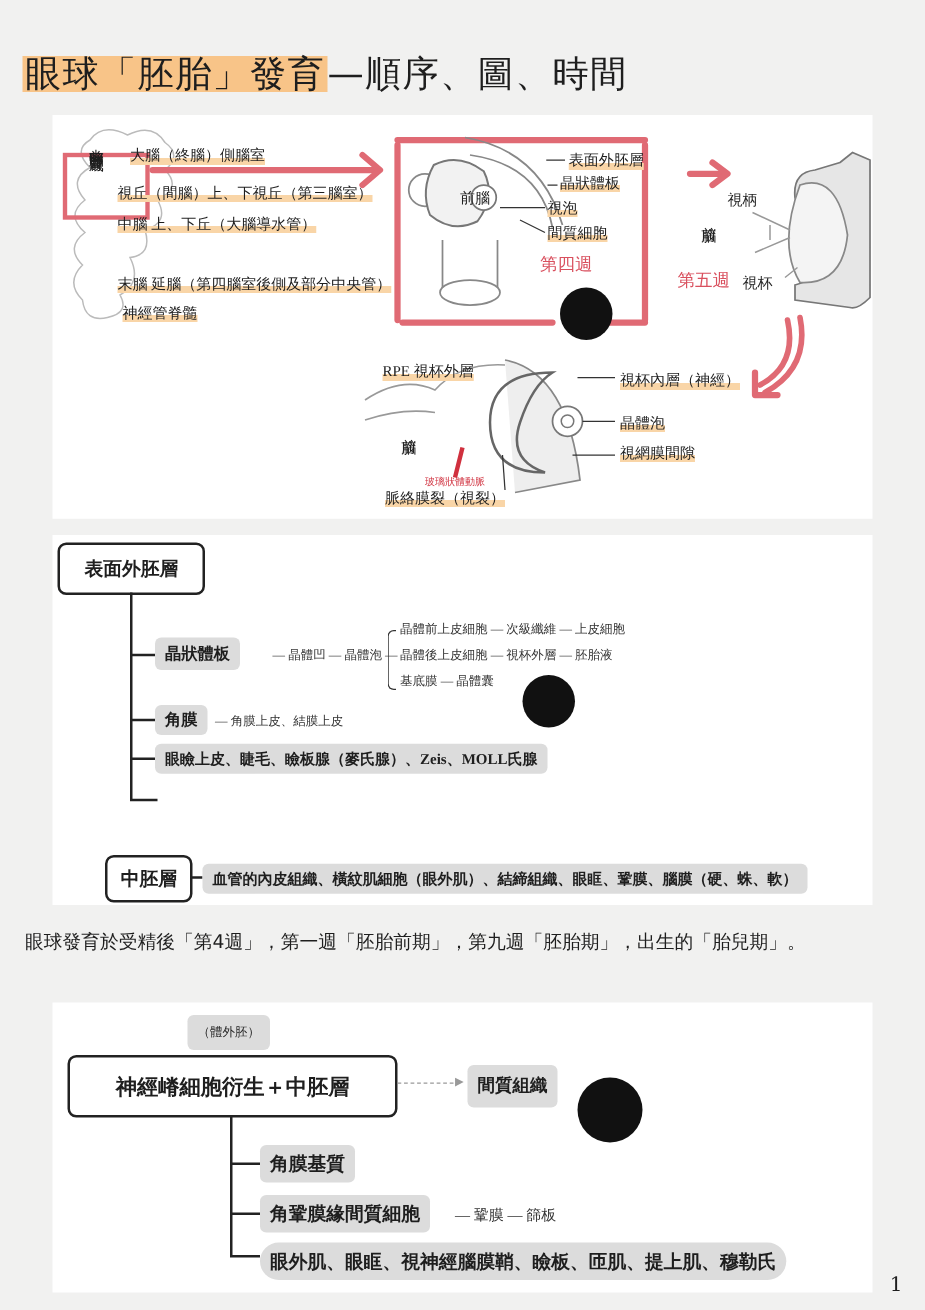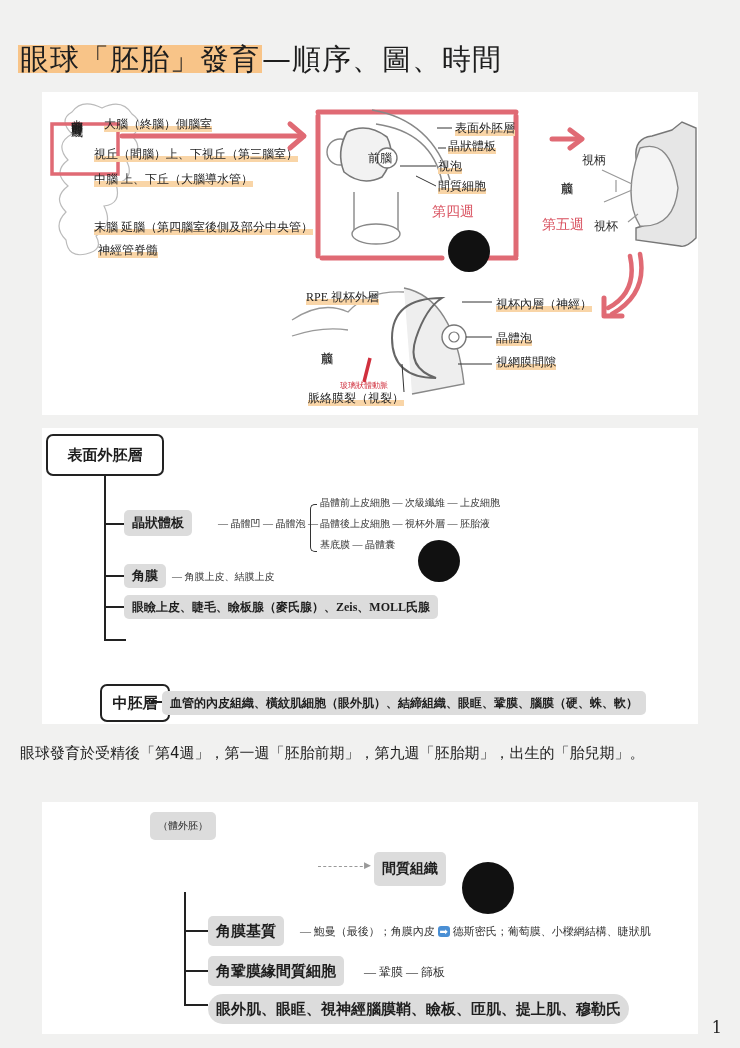--- a/index.html
+++ b/index.html
@@ -113,41 +113,41 @@
   <div class="abs sm" style="left:278px;top:68px;"><span>晶體前上皮細胞</span> — <span>次級纖維</span> — <span>上皮細胞</span></div>
   <div class="abs sm" style="left:278px;top:89px;"><span>晶體後上皮細胞</span> — <span>視杯外層</span> — <span>胚胎液</span></div>
   <div class="abs sm" style="left:278px;top:110px;"><span>基底膜</span> — <span>晶體囊</span></div>
   <div class="abs avatar" style="left:376px;top:112px;"></div>
 
   <div class="abs pill" style="left:82px;top:136px;height:24px;font-size:13px;">角膜</div>
   <div class="abs sm" style="left:130px;top:142px;">— <span>角膜上皮、結膜上皮</span></div>
 
   <div class="abs pill" style="left:82px;top:167px;height:24px;font-size:12px;">眼瞼上皮、睫毛、瞼板腺（麥氏腺）、Zeis、MOLL氏腺</div>
 
-  <div class="abs node-box" style="left:42px;top:256px;width:66px;height:34px;font-size:15px;margin-left:16px;">中胚層</div>
+  <div class="abs node-box" style="left:42px;top:256px;width:66px;height:34px;font-size:15px;">中胚層</div>
   <div class="abs line" style="left:110px;top:273px;width:10px;height:2px;"></div>
   <div class="abs pill" style="left:120px;top:263px;height:24px;font-size:12px;">血管的內皮組織、橫紋肌細胞（眼外肌）、結締組織、眼眶、鞏膜、腦膜（硬、蛛、軟）</div>
 </div>
 
 <div class="abs para">眼球發育於受精後「第4週」，第一週「胚胎前期」，第九週「胚胎期」，出生的「胎兒期」。</div>
 
 <div class="abs panel" style="left:42px;top:802px;width:656px;height:232px;">
   <div class="abs pill" style="left:108px;top:10px;height:28px;font-size:10px;font-weight:normal;">（體外胚）</div>
+  <div class="abs node-box" style="left:12px;top:42px;width:260px;height:46px;font-size:17px;">神經嵴細胞衍生＋中胚層</div>
   <div class="abs" style="left:276px;top:64px;width:50px;border-top:1.5px dashed #999;"></div>
   <div class="abs" style="left:322px;top:58px;font-size:9px;color:#999;">▶</div>
   <div class="abs pill" style="left:332px;top:50px;height:34px;font-size:14px;">間質組織</div>
   <div class="abs avatar" style="left:420px;top:60px;width:52px;height:52px;"></div>
 
   <div class="abs line" style="left:142px;top:90px;width:2px;height:112px;"></div>
   <div class="abs line" style="left:142px;top:128px;width:24px;height:2px;"></div>
   <div class="abs line" style="left:142px;top:168px;width:24px;height:2px;"></div>
   <div class="abs line" style="left:142px;top:202px;width:24px;height:2px;"></div>
 
   <div class="abs pill" style="left:166px;top:114px;height:30px;font-size:15px;">角膜基質</div>
-  <div class="abs sm" style="left:258px;top:122px;font-size:11px;">— <span>鮑曼（最後）；角膜內皮</span> <span style="display:inline-block;background:#4a8fd4;color:#fff;border-radius:3px;font-size:10px;padding:0 2px;">➡</span> <span>德斯密氏；葡萄膜、小樑網結構、睫狀肌</span></div>
 
   <div class="abs pill" style="left:166px;top:154px;height:30px;font-size:15px;">角鞏膜緣間質細胞</div>
   <div class="abs sm" style="left:322px;top:162px;font-size:12px;">— <span>鞏膜</span> — <span>篩板</span></div>
 
   <div class="abs pill" style="left:166px;top:192px;height:30px;font-size:15px;border-radius:15px;">眼外肌、眼眶、視神經腦膜鞘、瞼板、匝肌、提上肌、穆勒氏</div>
 </div>
 
 <div class="abs pagenum">1</div>
 
 </body></html>

